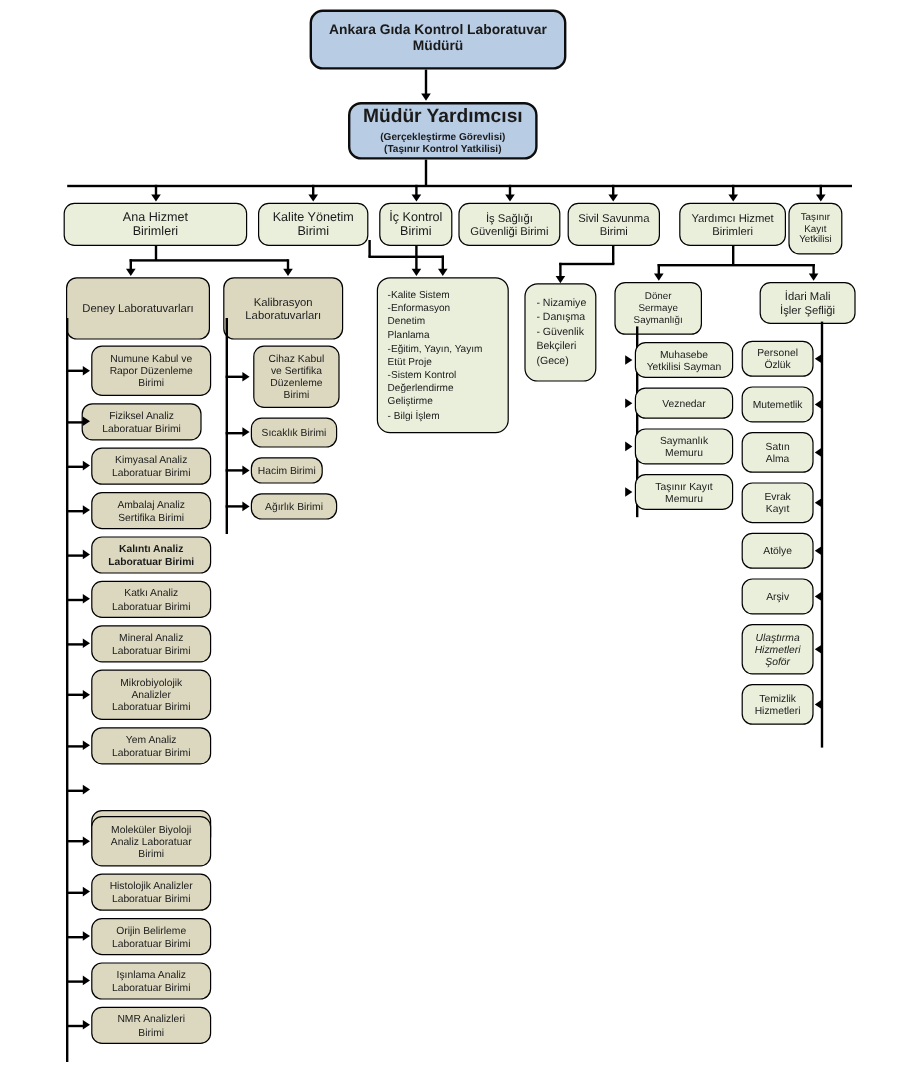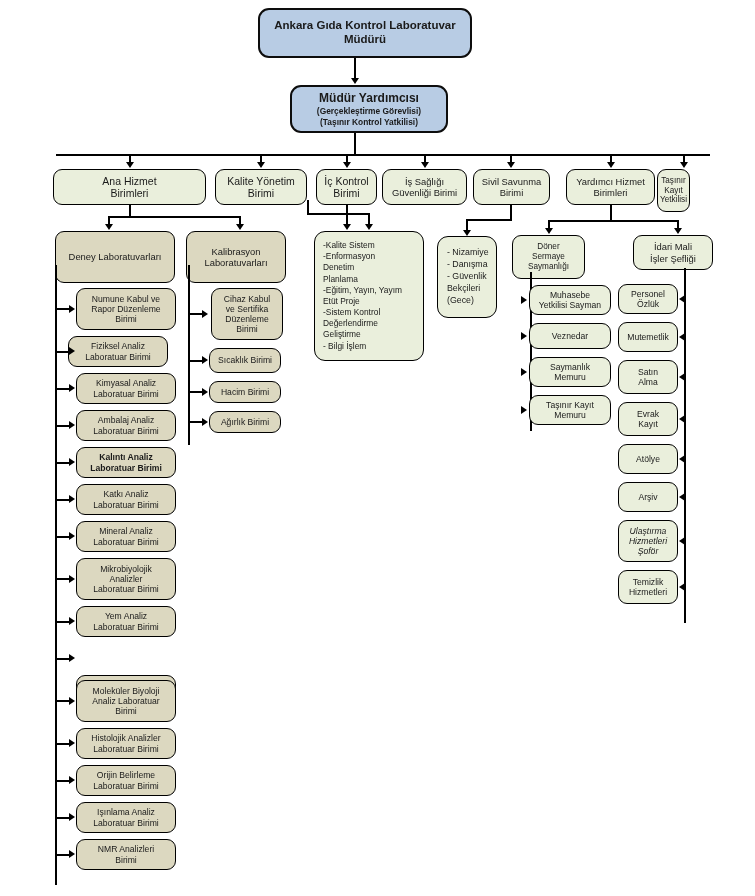--- a/index.html
+++ b/index.html
@@ -46,21 +46,21 @@
   .node.small{ font-size:8.2px; }
 
   .node .sub{
     display:block;
     font-size:8.4px;
     font-weight:bold;
     line-height:1.25;
   }
   .node .main{
     display:block;
-    font-size:12px;
+    font-size:16px;
     font-weight:bold;
     line-height:1.3;
   }
   .node.listbox{
     align-items:flex-start;
     justify-content:flex-start;
     text-align:left;
     padding:8px 6px 6px 8px;
     font-size:8.4px;
     line-height:1.33;
@@ -147,21 +147,21 @@
   <div class="node green sect" style="left:473px;top:169px;width:77px;height:36px;">Sivil Savunma
 Birimi</div>
 
   <div class="ln v" style="left:610px;top:154px;height:9px;"></div>
   <div class="arw down" style="left:606.5px;top:162px;"></div>
   <div class="node green sect" style="left:566px;top:169px;width:89px;height:36px;">Yardımcı Hizmet
 Birimleri</div>
 
   <div class="ln v" style="left:683px;top:154px;height:9px;"></div>
   <div class="arw down" style="left:679.5px;top:162px;"></div>
-  <div class="node green small" style="left:657px;top:169px;width:33px;height:43px;">Taşınır
+  <div class="node green small" style="left:657px;top:169px;width:45px;height:43px;">Taşınır
 Kayıt
 Yetkilisi</div>
 
   <div class="ln v" style="left:129px;top:205px;height:12px;"></div>
   <div class="ln h" style="left:108px;top:216px;width:132px;"></div>
   <div class="ln v" style="left:108px;top:216px;height:9px;"></div>
   <div class="arw down" style="left:104.5px;top:224px;"></div>
   <div class="ln v" style="left:239px;top:216px;height:9px;"></div>
   <div class="arw down" style="left:235.5px;top:224px;"></div>
 
@@ -181,21 +181,21 @@
       <div class="arw right" style="left: 69px; top: 304.5px;"></div>
       <div class="node tan leaf" style="left: 68px; top: 336px; width: 100px; height: 31px;">Fiziksel Analiz
 Laboratuar Birimi</div>
       <div class="ln h" style="top: 350.5px; height: 2px; left: 55px; width: 15px;"></div>
       <div class="arw right" style="left: 69px; top: 347px;"></div>
       <div class="node tan leaf" style="left: 76px; top: 373px; width: 100px; height: 31px;">Kimyasal Analiz
 Laboratuar Birimi</div>
       <div class="ln h" style="top: 387.5px; height: 2px; left: 55px; width: 15px;"></div>
       <div class="arw right" style="left: 69px; top: 384px;"></div>
       <div class="node tan leaf" style="left: 76px; top: 410px; width: 100px; height: 31px;">Ambalaj Analiz
-Laboratuar Birimi</div>
+Sertifika Birimi</div>
       <div class="ln h" style="top: 424.5px; height: 2px; left: 55px; width: 15px;"></div>
       <div class="arw right" style="left: 69px; top: 421px;"></div>
       <div class="node tan leaf" style="left: 76px; top: 447px; width: 100px; height: 31px; font-weight: bold;">Kalıntı Analiz
 Laboratuar Birimi</div>
       <div class="ln h" style="top: 461.5px; height: 2px; left: 55px; width: 15px;"></div>
       <div class="arw right" style="left: 69px; top: 458px;"></div>
       <div class="node tan leaf" style="left: 76px; top: 484px; width: 100px; height: 31px;">Katkı Analiz
 Laboratuar Birimi</div>
       <div class="ln h" style="top: 498.5px; height: 2px; left: 55px; width: 15px;"></div>
       <div class="arw right" style="left: 69px; top: 495px;"></div>
@@ -242,21 +242,21 @@
   <div id="kalib-leaves">
       <div class="node tan leaf" style="left: 211px; top: 288px; width: 72px; height: 52px;">Cihaz Kabul
 ve Sertifika
 Düzenleme
 Birimi</div>
       <div class="ln h" style="top: 313px; height: 2px; left: 188px; width: 15px;"></div>
       <div class="arw right" style="left: 202px; top: 309.5px;"></div>
       <div class="node tan leaf" style="left: 209px; top: 348px; width: 72px; height: 25px;">Sıcaklık Birimi</div>
       <div class="ln h" style="top: 359.5px; height: 2px; left: 188px; width: 15px;"></div>
       <div class="arw right" style="left: 202px; top: 356px;"></div>
-      <div class="node tan leaf" style="left: 209px; top: 381px; width: 72px; height: 22px;">Hacim Birimi</div>
+      <div class="node tan leaf" style="left: 209px; top: 381px; width: 60px; height: 22px;">Hacim Birimi</div>
       <div class="ln h" style="top: 391px; height: 2px; left: 188px; width: 15px;"></div>
       <div class="arw right" style="left: 202px; top: 387.5px;"></div>
       <div class="node tan leaf" style="left: 209px; top: 411px; width: 72px; height: 22px;">Ağırlık Birimi</div>
       <div class="ln h" style="top: 421px; height: 2px; left: 188px; width: 15px;"></div>
       <div class="arw right" style="left: 202px; top: 417.5px;"></div>
     </div>
 
   <div class="ln v" style="left:307px;top:200px;height:14px;"></div>
   <div class="ln h" style="left:307px;top:213px;width:63px;"></div>
   <div class="ln v" style="left:368px;top:213px;height:12px;"></div>

